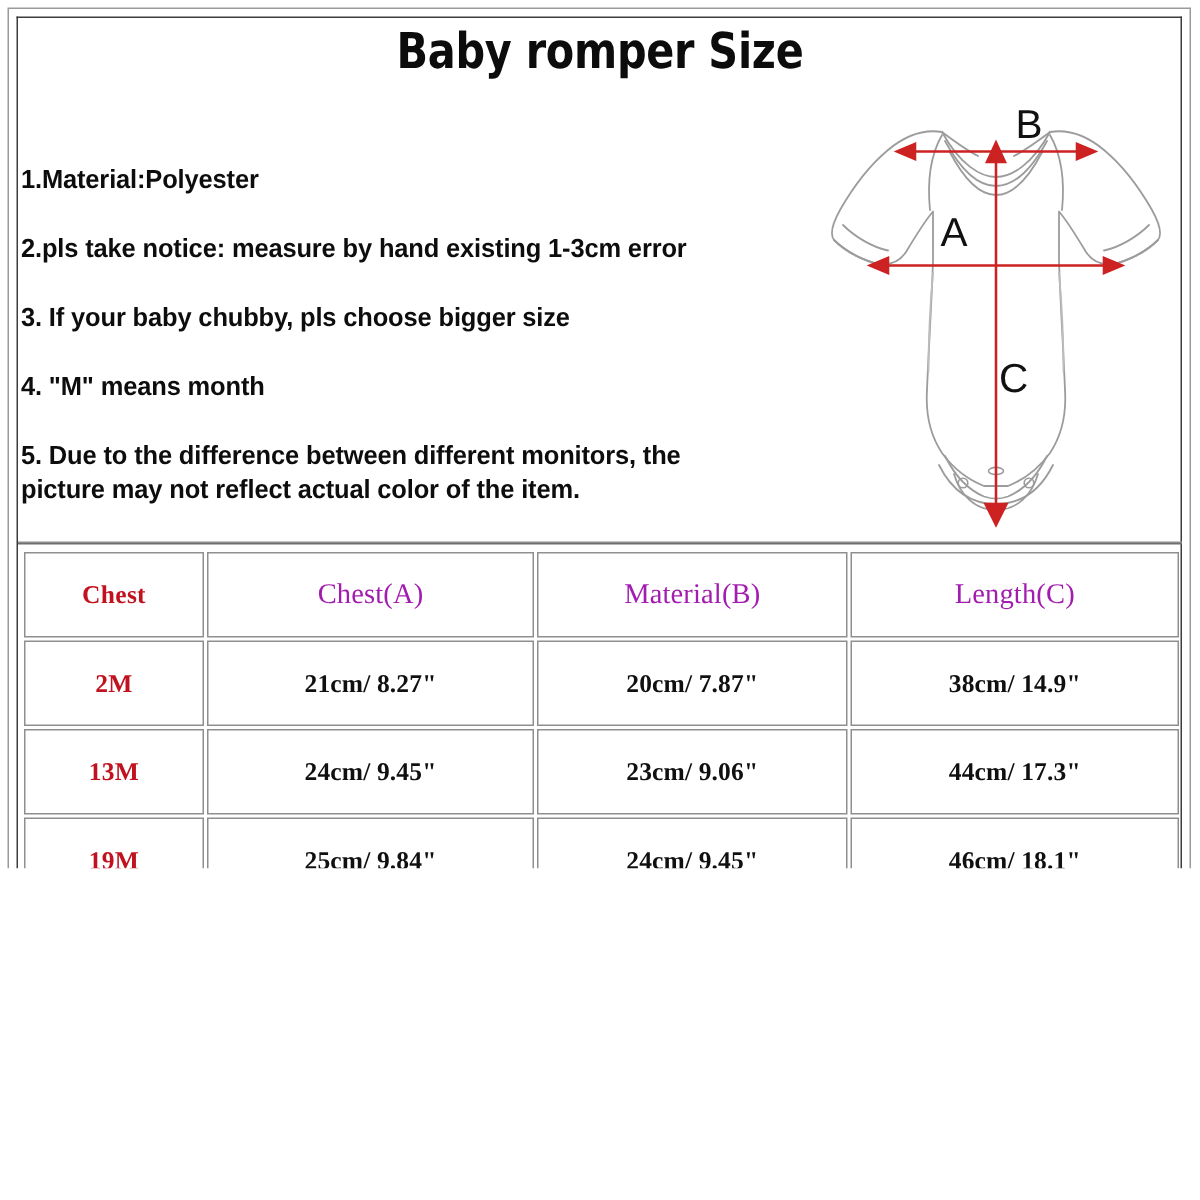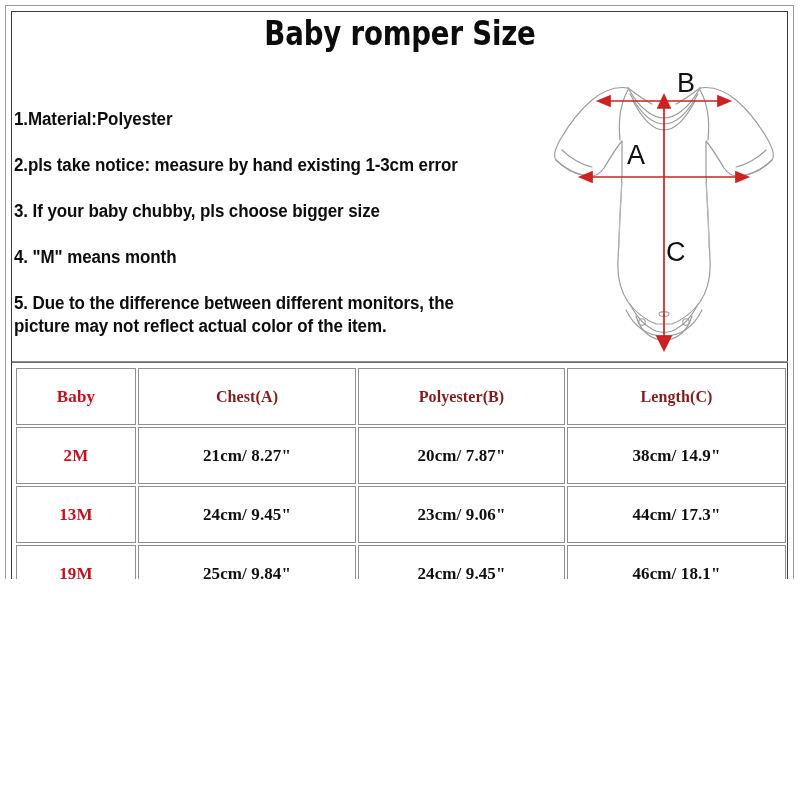--- a/index.html
+++ b/index.html
@@ -138,23 +138,23 @@
 
   .cell-size {
     font-size: 17px;
     font-weight: bold;
     color: #c1121f;
     vertical-align: middle;
     padding-bottom: 18px;
     letter-spacing: 0.2px;
   }
   .cell-head {
-    font-size: 16px;
-    font-weight: bold;
-    color: #7f1d1d;
+    font-size: 19px;
+    font-weight: normal;
+    color: #a21caf;
     letter-spacing: 0.1px;
   }
   .cell-val {
     font-size: 17px;
     font-weight: bold;
     color: #101010;
     padding-top: 14px;
     letter-spacing: 0.1px;
   }
 </style>
@@ -266,23 +266,23 @@
 
   <table class="size-table">
     <colgroup>
       <col class="col-size">
         <col class="col-chest">
         <col class="col-shoulder">
         <col class="col-length">
     </colgroup>
     <tbody>
       <tr>
-        <td class="cell-size">Baby</td>
+        <td class="cell-size">Chest</td>
         <td class="cell-head">Chest(A)</td>
-        <td class="cell-head">Polyester(B)</td>
+        <td class="cell-head">Material(B)</td>
         <td class="cell-head">Length(C)</td>
       </tr>
       <tr>
         <td class="cell-size">2M</td>
         <td class="cell-val">21cm/ 8.27"</td>
         <td class="cell-val">20cm/ 7.87"</td>
         <td class="cell-val">38cm/ 14.9"</td>
       </tr>
       <tr>
         <td class="cell-size">13M</td>

